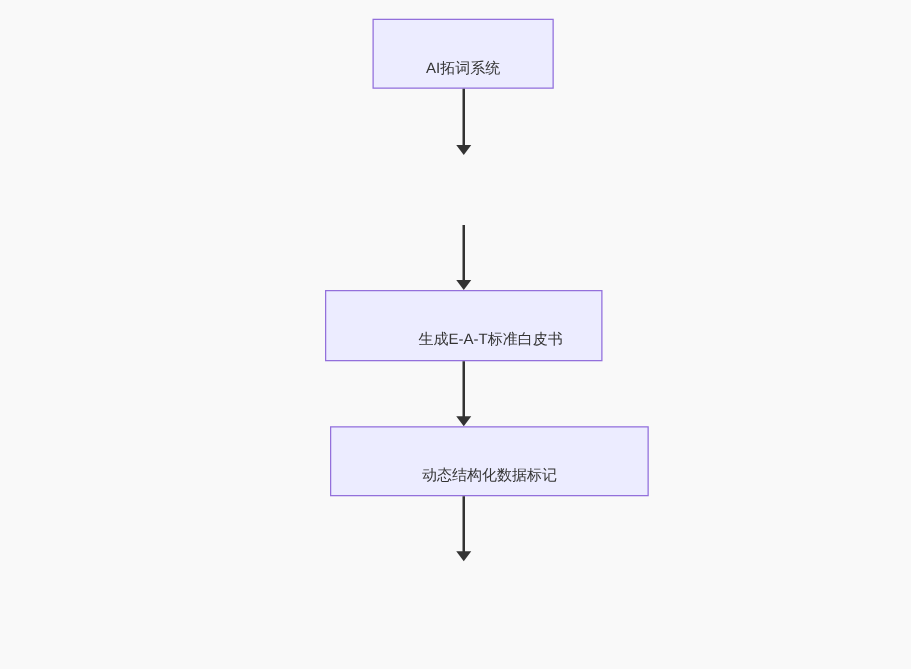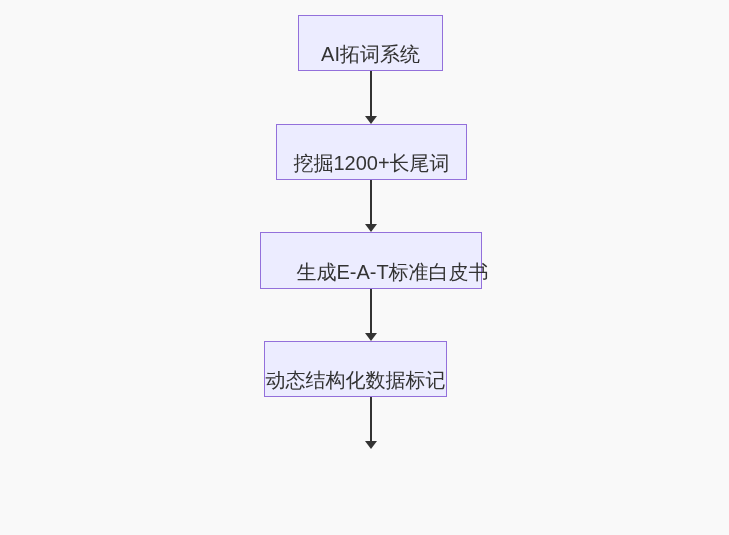--- a/index.html
+++ b/index.html
@@ -24,21 +24,21 @@
   .node {
     position: absolute;
     background: var(--node-fill);
     border: 1px solid var(--node-border);
     display: flex;
     align-items: center;
     justify-content: center;
   }
   .node-label {
     color: var(--text);
-    font-size: 20px;
+    font-size: 12px;
     line-height: 1.2;
     white-space: nowrap;
     text-align: center;
     margin-top: 22px;
   }
   .arrow {
     position: absolute;
     width: 14px;
   }
   .arrow-line {
@@ -68,39 +68,36 @@
 
   <div class="node" style="left:298px; top:15px; width:145px; height:56px;">
     <span class="node-label">AI拓词系统</span>
   </div>
 
   <div class="arrow" style="left:364px; top:71px; height:53px;">
     <div class="arrow-line"></div>
     <div class="arrow-head"></div>
   </div>
 
-  <div class="node" style="left:276px; top:124px; width:191px; height:56px;">
-    <span class="node-label">挖掘1200+长尾词</span>
-  </div>
 
   <div class="arrow" style="left:364px; top:180px; height:52px;">
     <div class="arrow-line"></div>
     <div class="arrow-head"></div>
   </div>
 
   <div class="node" style="left:260px; top:232px; width:222px; height:57px;padding-left:43px;">
     <span class="node-label">生成E-A-T标准白皮书</span>
   </div>
 
   <div class="arrow" style="left:364px; top:289px; height:52px;">
     <div class="arrow-line"></div>
     <div class="arrow-head"></div>
   </div>
 
-  <div class="node" style="left:264px; top:341px; width:183px; height:56px;">
+  <div class="node" style="left:264px; top:341px; width:255px; height:56px;">
     <span class="node-label">动态结构化数据标记</span>
   </div>
 
   <div class="arrow" style="left:364px; top:397px; height:52px;">
     <div class="arrow-line"></div>
     <div class="arrow-head"></div>
   </div>
 
 
 </div>

